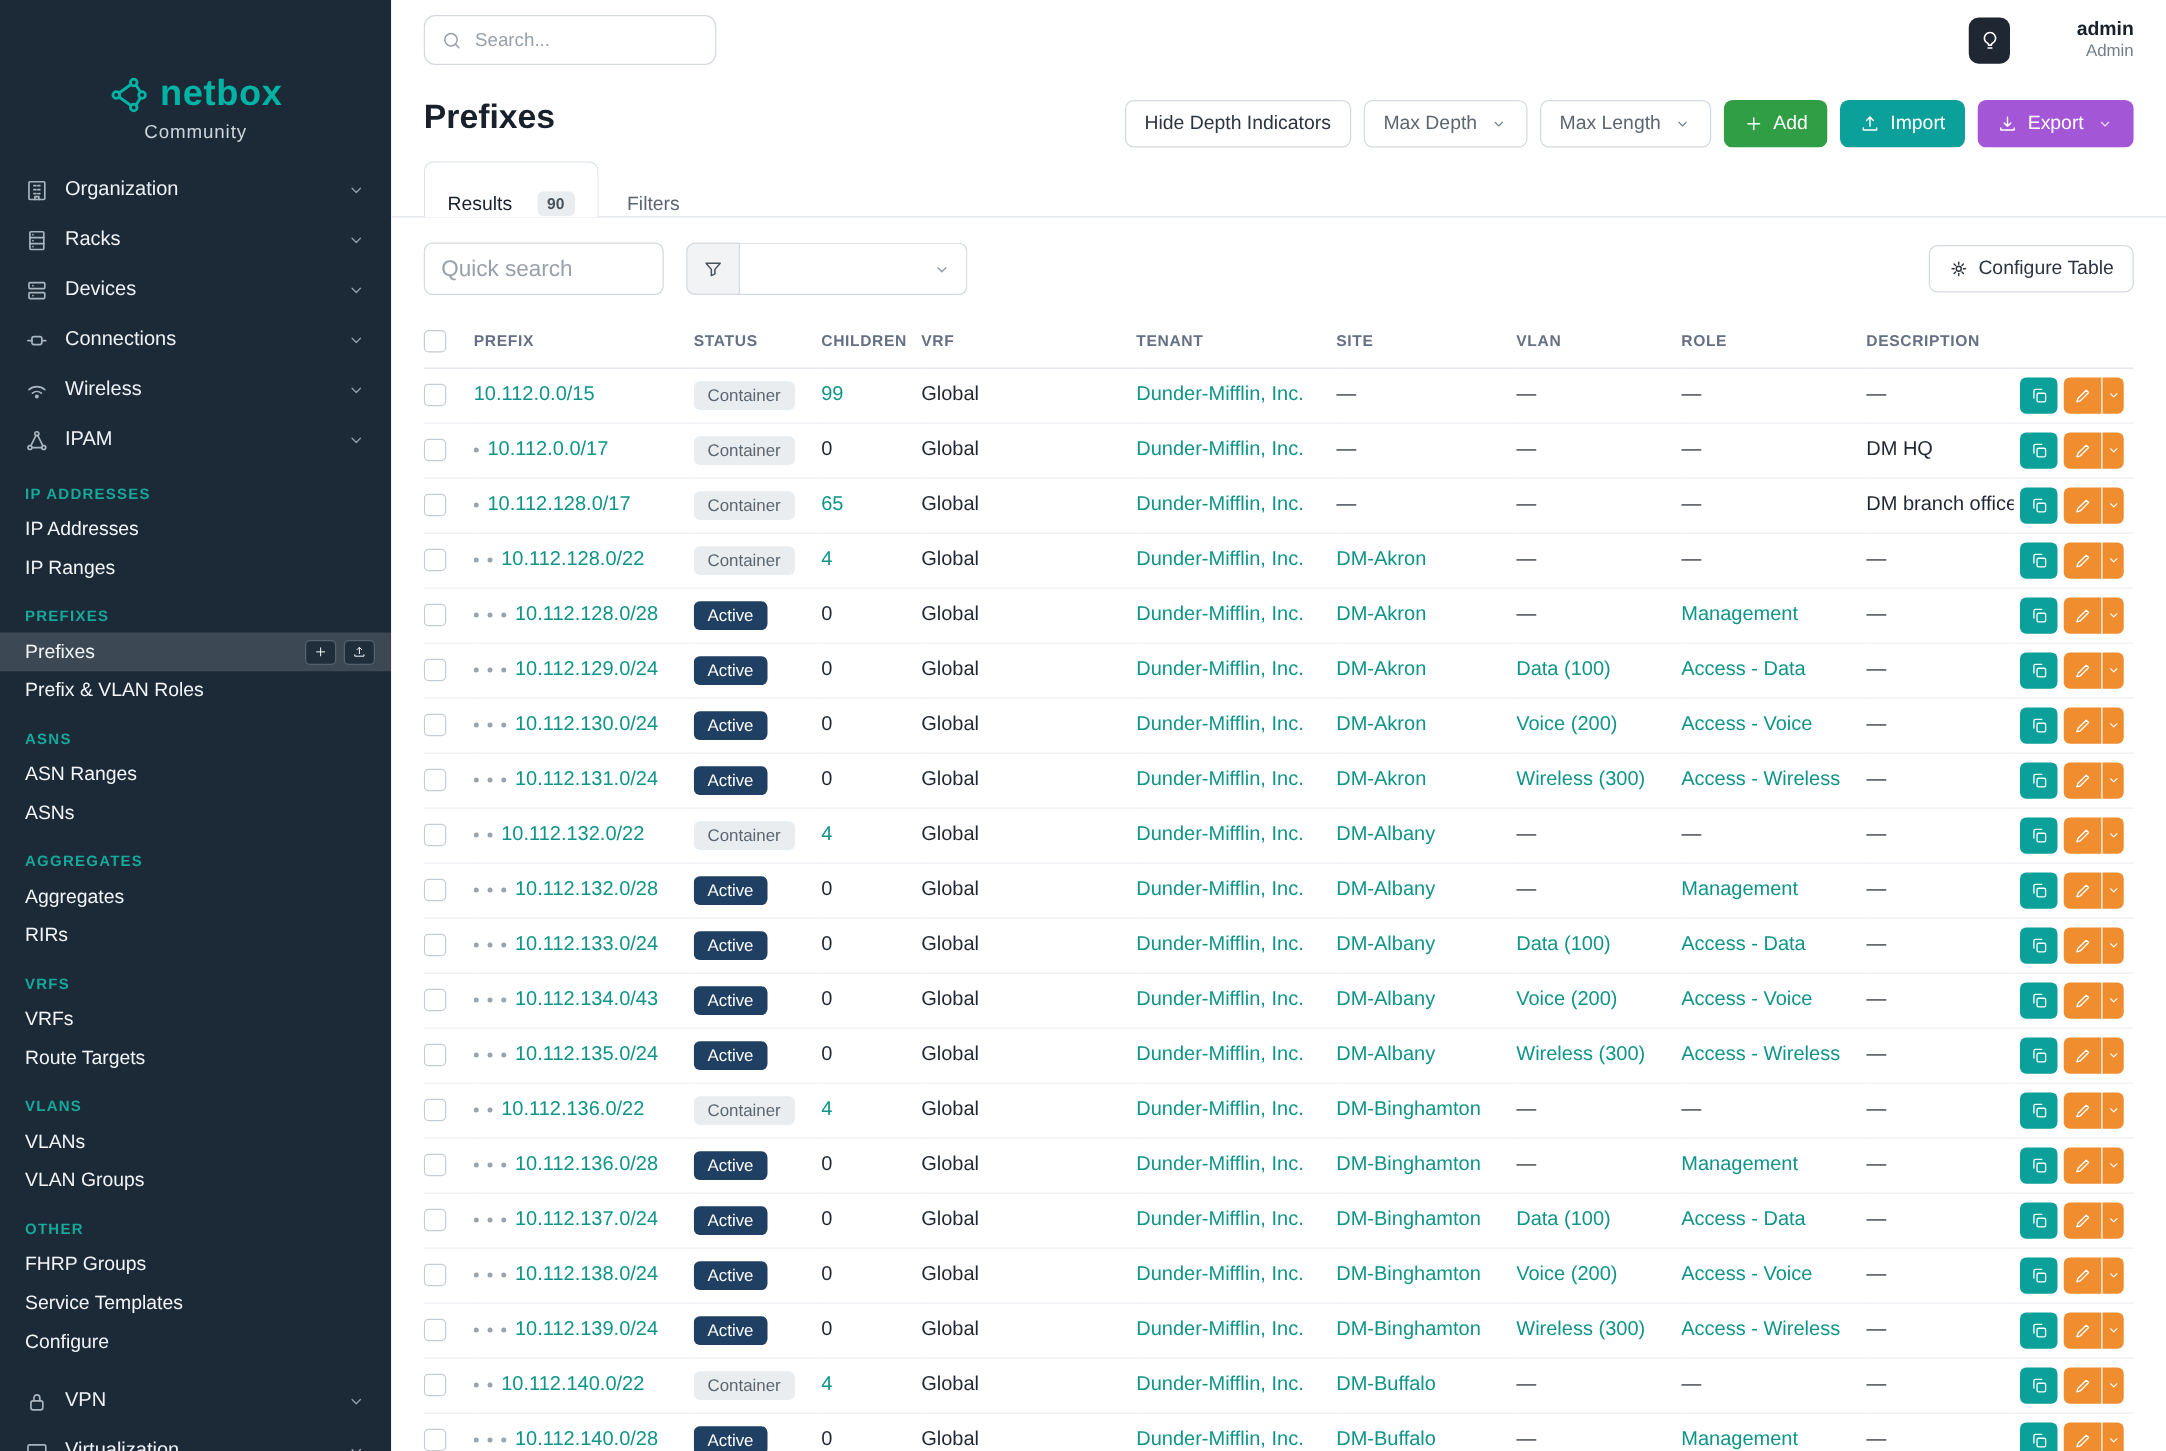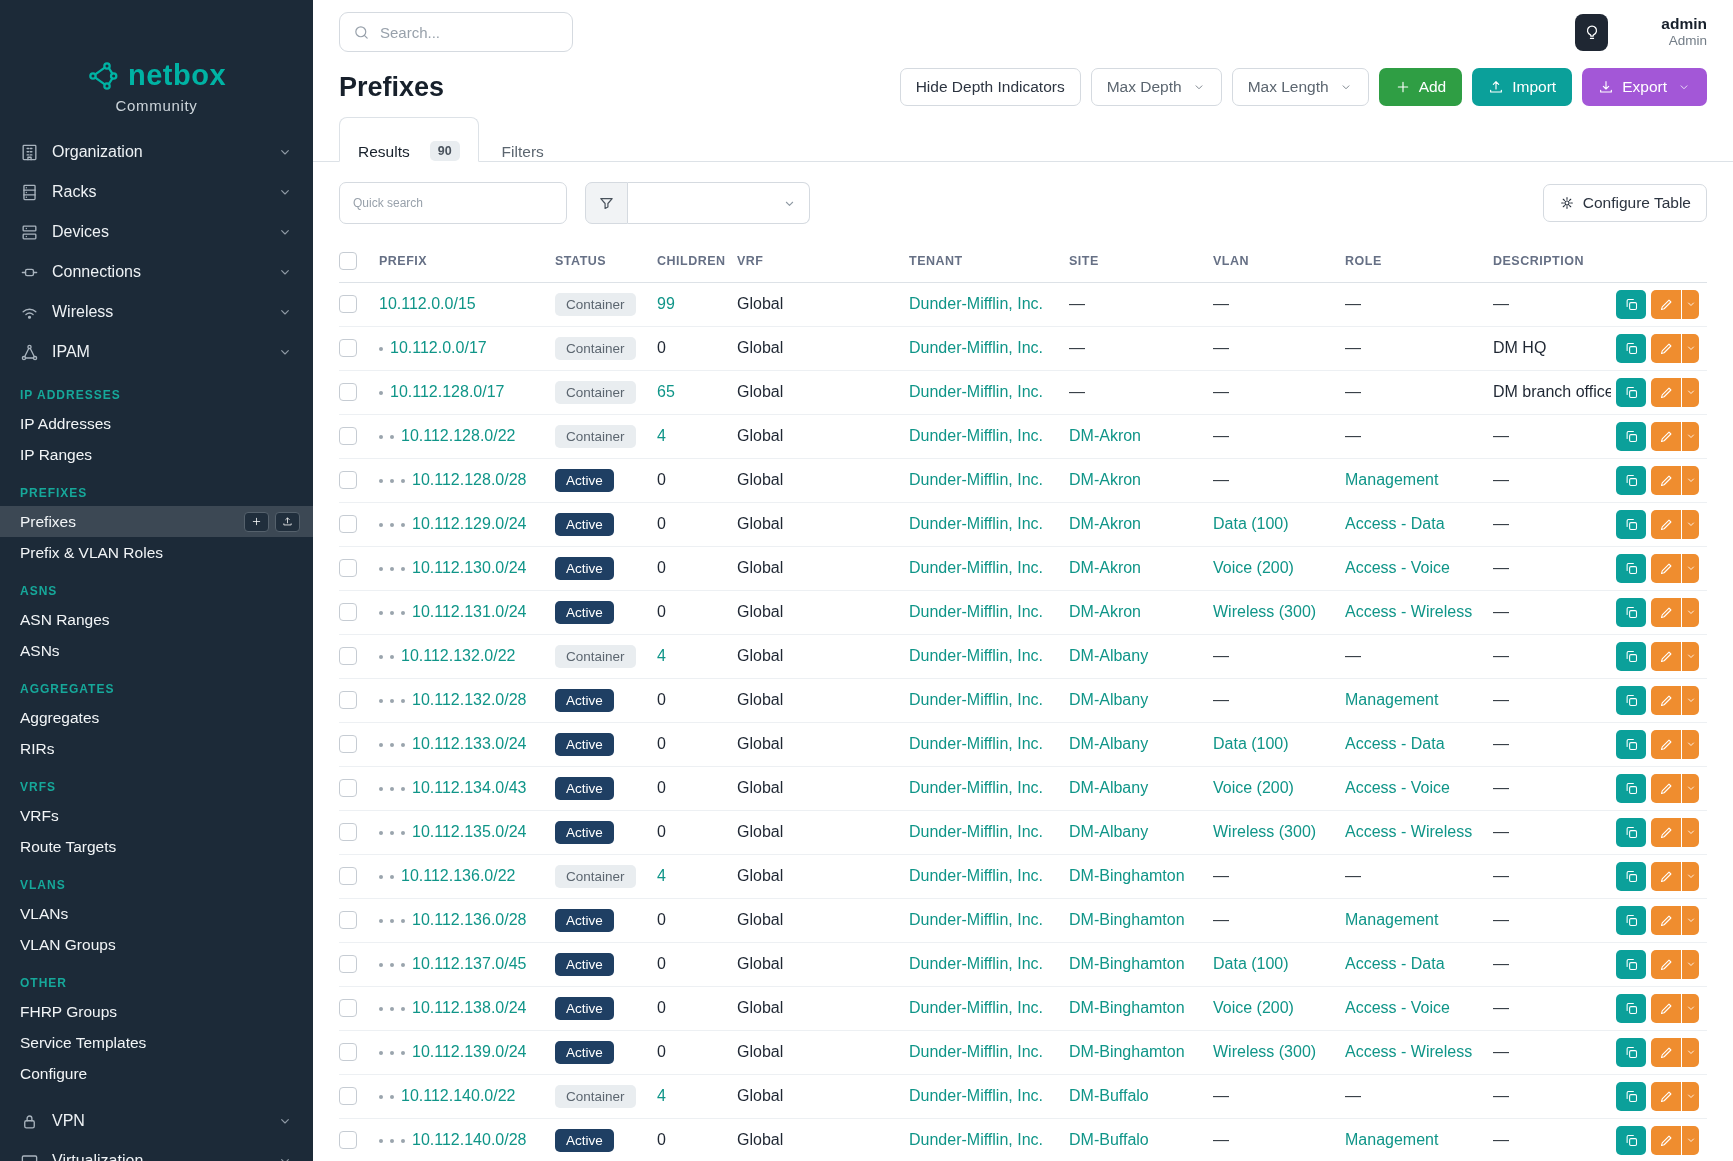--- a/index.html
+++ b/index.html
@@ -46,21 +46,21 @@
     display:flex; align-items:center; justify-content:center; cursor:pointer; }
   .theme-btn .icon { width:18px; height:18px; }
   .bell { width:23px; height:23px; color:#2c3440; cursor:pointer; }
   .user { line-height:1.25; text-align:right; }
   .user-name { font-size:15.5px; font-weight:bold; color:#17202b; }
   .user-role { font-size:13.5px; color:#737d87; }
 
   
   .page-head { display:flex; align-items:center; padding:4px 26px 10px; flex:none; }
   .page-title { font-size:27px; font-weight:600; color:#17202b; }
-  .head-actions { margin-left:auto; display:flex; align-items:flex-start; gap:10px; }
+  .head-actions { margin-left:auto; display:flex; align-items:flex-start; gap:10px;margin-top:12px; }
   .btn { height:38px; display:inline-flex; align-items:center; gap:8px; padding:0 15px;
     border-radius:7px; font-size:15.5px; border:1px solid transparent; cursor:pointer;
     background:#fff; font-family:inherit; }
   .btn .icon { width:16px; height:16px; }
   .btn .chev { margin-left:2px; width:14px; height:14px; color:inherit; opacity:.8; }
   .btn-outline { border-color:#d5dae0; color:#2c3440; }
   .btn-drop { border-color:#d5dae0; color:#5c6670; }
   .btn-green { background:#2f9e44; color:#fff; }
   .btn-teal { background:#0ba09a; color:#fff; }
   .btn-purple { background:#a357d7; color:#fff; }
@@ -70,22 +70,22 @@
     height:46px; gap:4px; flex:none; }
   .tab { display:flex; align-items:flex-end; gap:20px; padding:0 18px; height:45px;
     font-size:15.5px; color:#5c6670; cursor:pointer; border:1px solid transparent;
     border-radius:8px 8px 0 0; margin-bottom:-1px; }
   .tab.active { border-color:#dde2e7; border-bottom-color:#fff; background:#fff; color:#17202b; }
   .tab-badge { background:#e9edf0; color:#49525c; font-size:12.5px; padding:3px 8px;
     border-radius:5px; font-weight:bold; }
 
   
   .controls { display:flex; align-items:center; padding:20px 26px 16px; gap:18px; flex:none; }
-  .quick-search { width:228px; height:42px; border:1px solid #d5dae0; border-radius:7px;
-    padding:0 13px; font-size:12px; color:#333; outline:none; font-family:inherit; }
+  .quick-search { width:192px; height:42px; border:1px solid #d5dae0; border-radius:7px;
+    padding:0 13px; font-size:18px; color:#333; outline:none; font-family:inherit; }
   .quick-search::placeholder { color:#98a1ab; }
   .filter-group { display:flex; align-items:stretch; height:42px; }
   .filter-btn { width:43px; display:flex; align-items:center; justify-content:center;
     background:#f1f3f5; border:1px solid #d5dae0; border-radius:7px 0 0 7px; color:#49525c; cursor:pointer; }
   .filter-btn .icon { width:17px; height:17px; }
   .filter-select { width:182px; border:1px solid #d5dae0; border-left:none;
     border-radius:0 7px 7px 0; display:flex; align-items:center; justify-content:flex-end;
     padding:0 12px; color:#8f99a3; cursor:pointer; background:#fff; }
   .filter-select .icon { width:15px; height:15px; }
   .controls .spacer { flex:1; }
@@ -878,21 +878,21 @@
                     <path d="M4 20l1.2-4.2L16 5l3 3L8.2 18.8 4 20z"></path>
                   </svg>
                 </span><span class="act-btn act-caret">
                   <svg viewBox="0 0 24 24" fill="none" stroke="currentColor" stroke-width="1.7" stroke-linecap="round" stroke-linejoin="round">
                     <path d="M7 10l5 5 5-5"></path>
                   </svg>
                 </span></td>
             </tr>
             <tr>
               <td><span class="cb"></span></td>
-              <td><span class="depth-dot"></span><span class="depth-dot"></span><span class="depth-dot"></span><a class="lnk">10.112.137.0/45</a></td>
+              <td><span class="depth-dot"></span><span class="depth-dot"></span><span class="depth-dot"></span><a class="lnk">10.112.137.0/24</a></td>
               <td><span class="badge badge-active">Active</span></td>
               <td><span>0</span></td>
               <td><span>Global</span></td>
               <td><a class="lnk">Dunder-Mifflin, Inc.</a></td>
               <td><a class="lnk">DM-Binghamton</a></td>
               <td><a class="lnk">Data (100)</a></td>
               <td><a class="lnk">Access - Data</a></td>
               <td><span class="dash">—</span></td>
               <td class="cell-actions"><span class="act-btn act-copy">
                   <svg viewBox="0 0 24 24" fill="none" stroke="currentColor" stroke-width="1.7" stroke-linecap="round" stroke-linejoin="round">

